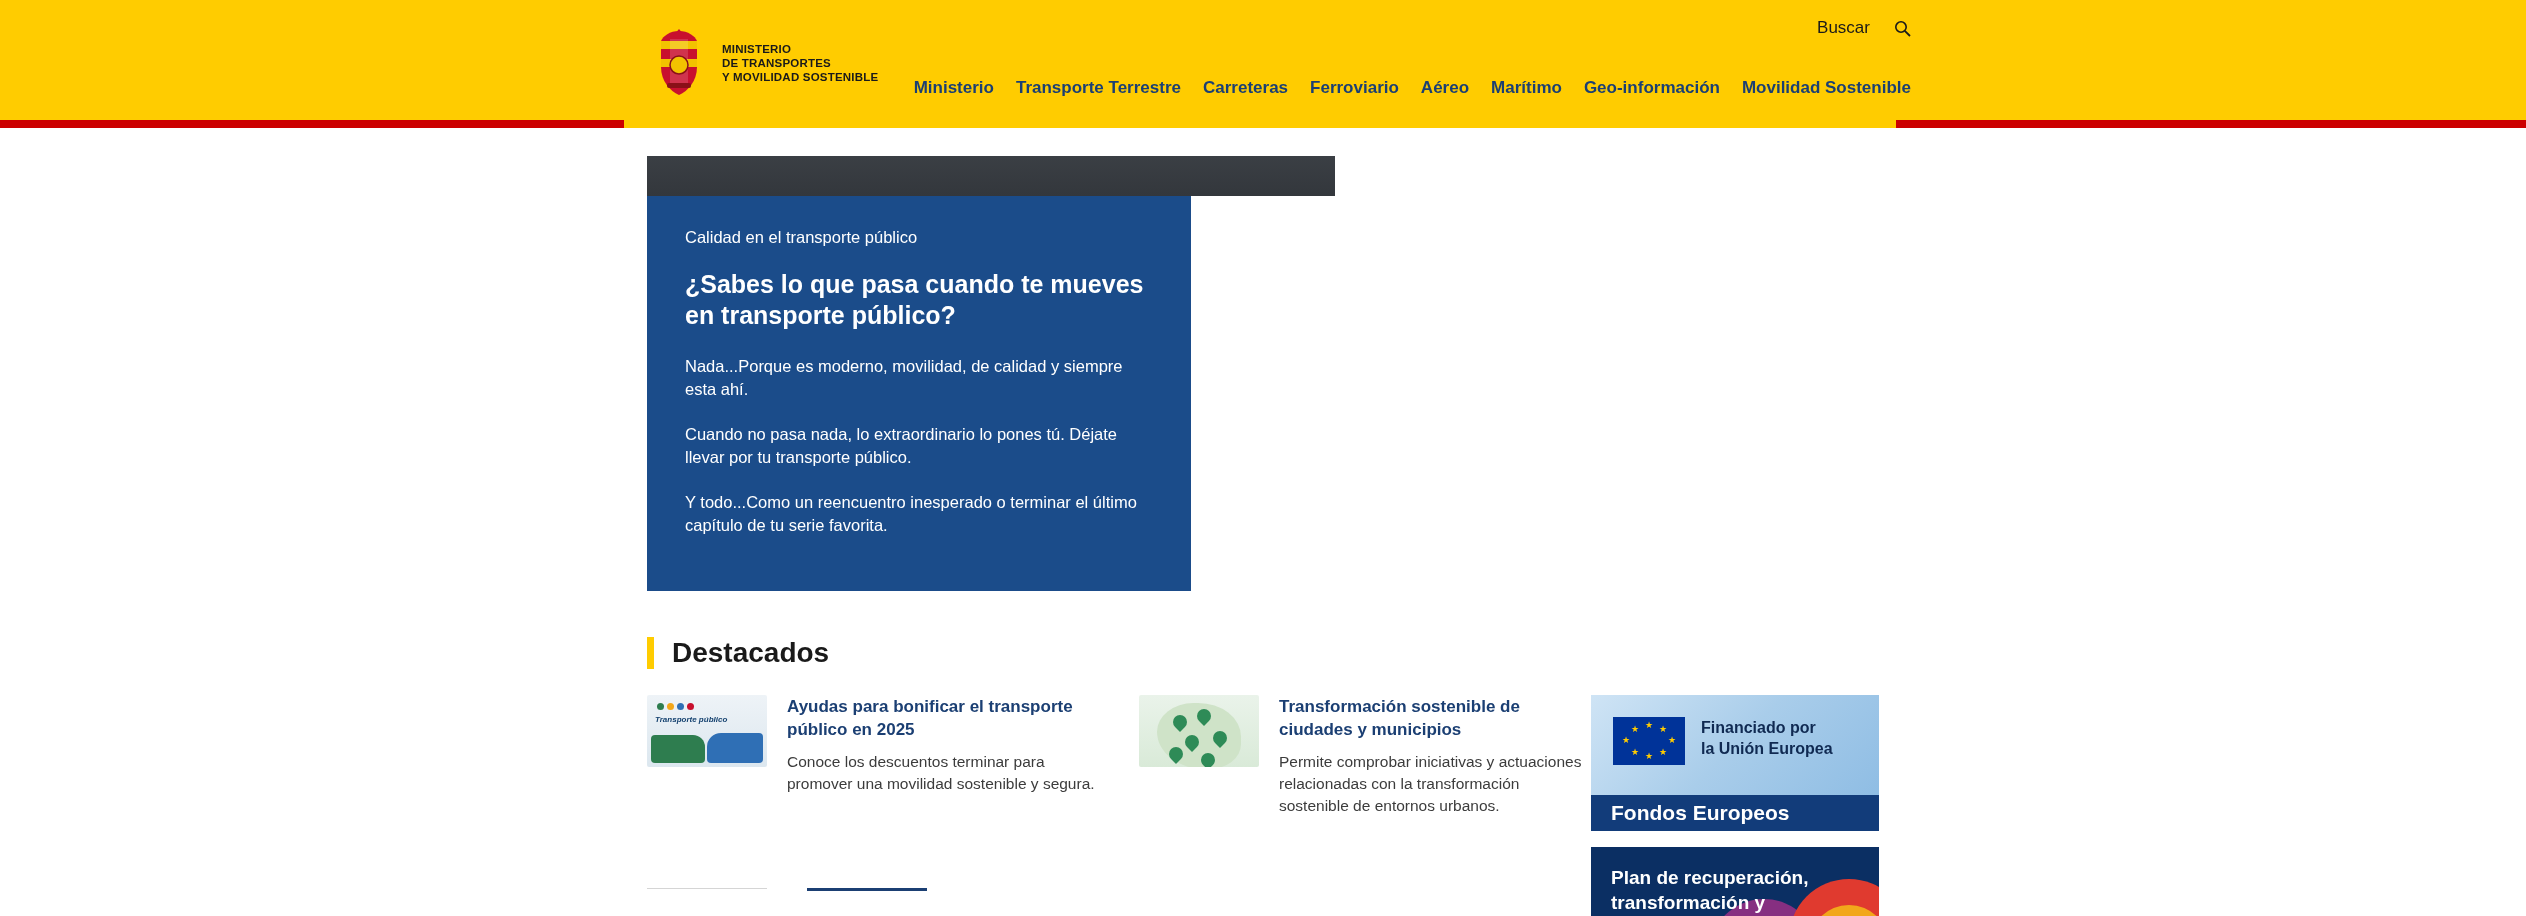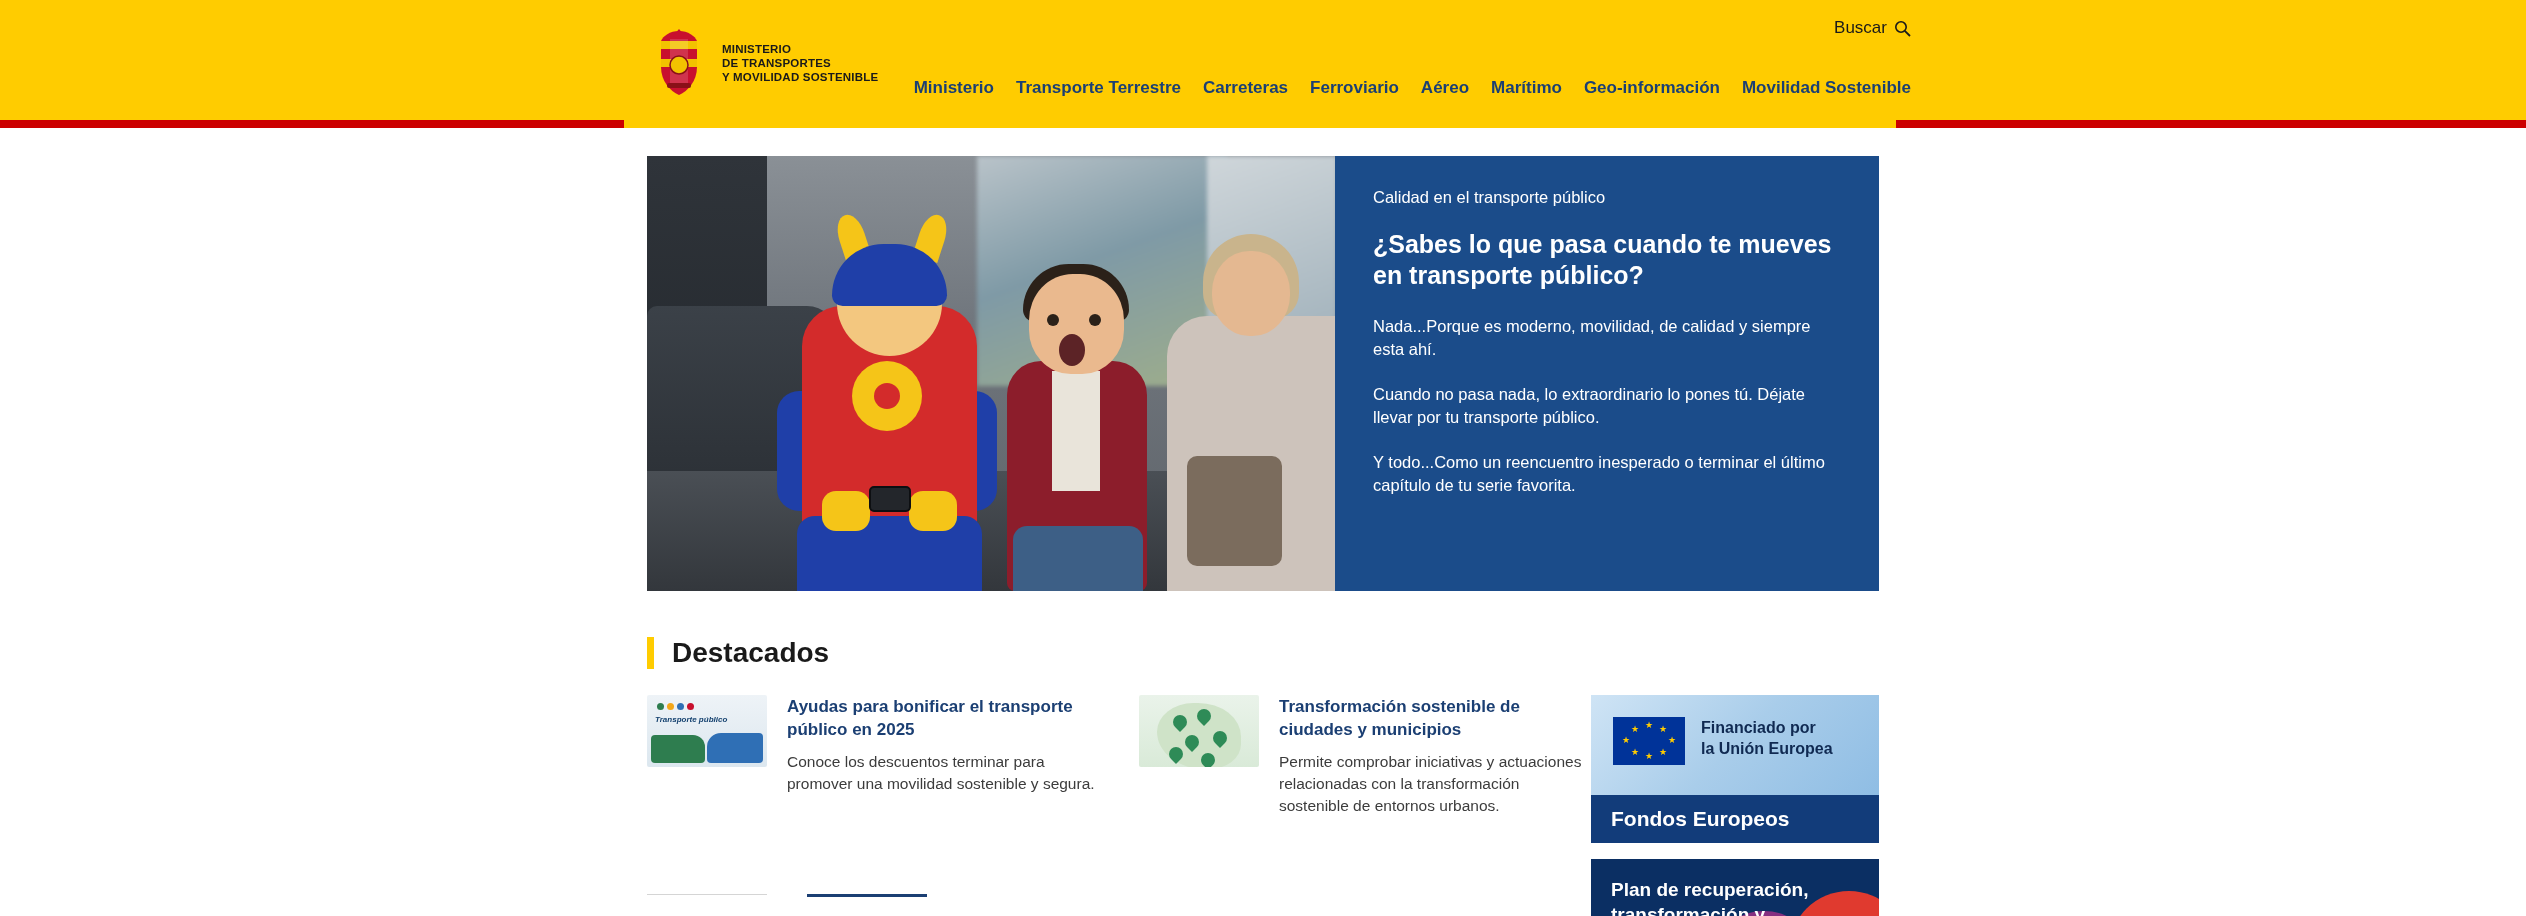--- a/index.html
+++ b/index.html
@@ -44,21 +44,21 @@
     color: #1a1a1a;
     letter-spacing: 0.2px;
     text-transform: uppercase;
   }
   .search-zone {
     position: absolute;
     right: 615px;
     top: 18px;
     display: flex;
     align-items: center;
-    gap: 7px;
+    gap: 24px;
     cursor: pointer;
   }
   .search-zone .lbl {
     font-size: 17px;
     color: #1a1a1a;
   }
   .search-zone svg { display: block; }
 
   .nav {
     position: absolute;
@@ -102,20 +102,21 @@
     width: 1232px;
     margin: 0 auto;
     padding-top: 28px;
   }
 
   
   .hero {
     display: flex;
     width: 1232px;
     height: 435px;
+    flex-direction: column;
   }
   .hero-img {
     width: 688px;
     height: 435px;
     position: relative;
     overflow: hidden;
     background: #6c6f74;
   }
   
   .hero-img .bgwin {
@@ -377,21 +378,21 @@
     position: absolute; inset: 0;
   }
   .eu-star {
     position: absolute; color: #FFCC00; font-size: 9px; line-height: 9px;
   }
   .eu-text {
     position: absolute; left: 110px; top: 22px;
     font-size: 16px; line-height: 21px; font-weight: bold; color: #102a52;
   }
   .eu-strip {
-    width: 288px; height: 48px; background: #123c7a;
+    width: 288px; height: 36px; background: #123c7a;
     display: flex; align-items: center; padding-left: 20px;
   }
   .eu-strip span {
     color: #fff; font-size: 21px; font-weight: bold;
   }
   .prtr-banner {
     width: 288px;
     height: 112px;
     background: #0b2f63;
     margin-top: 16px;

